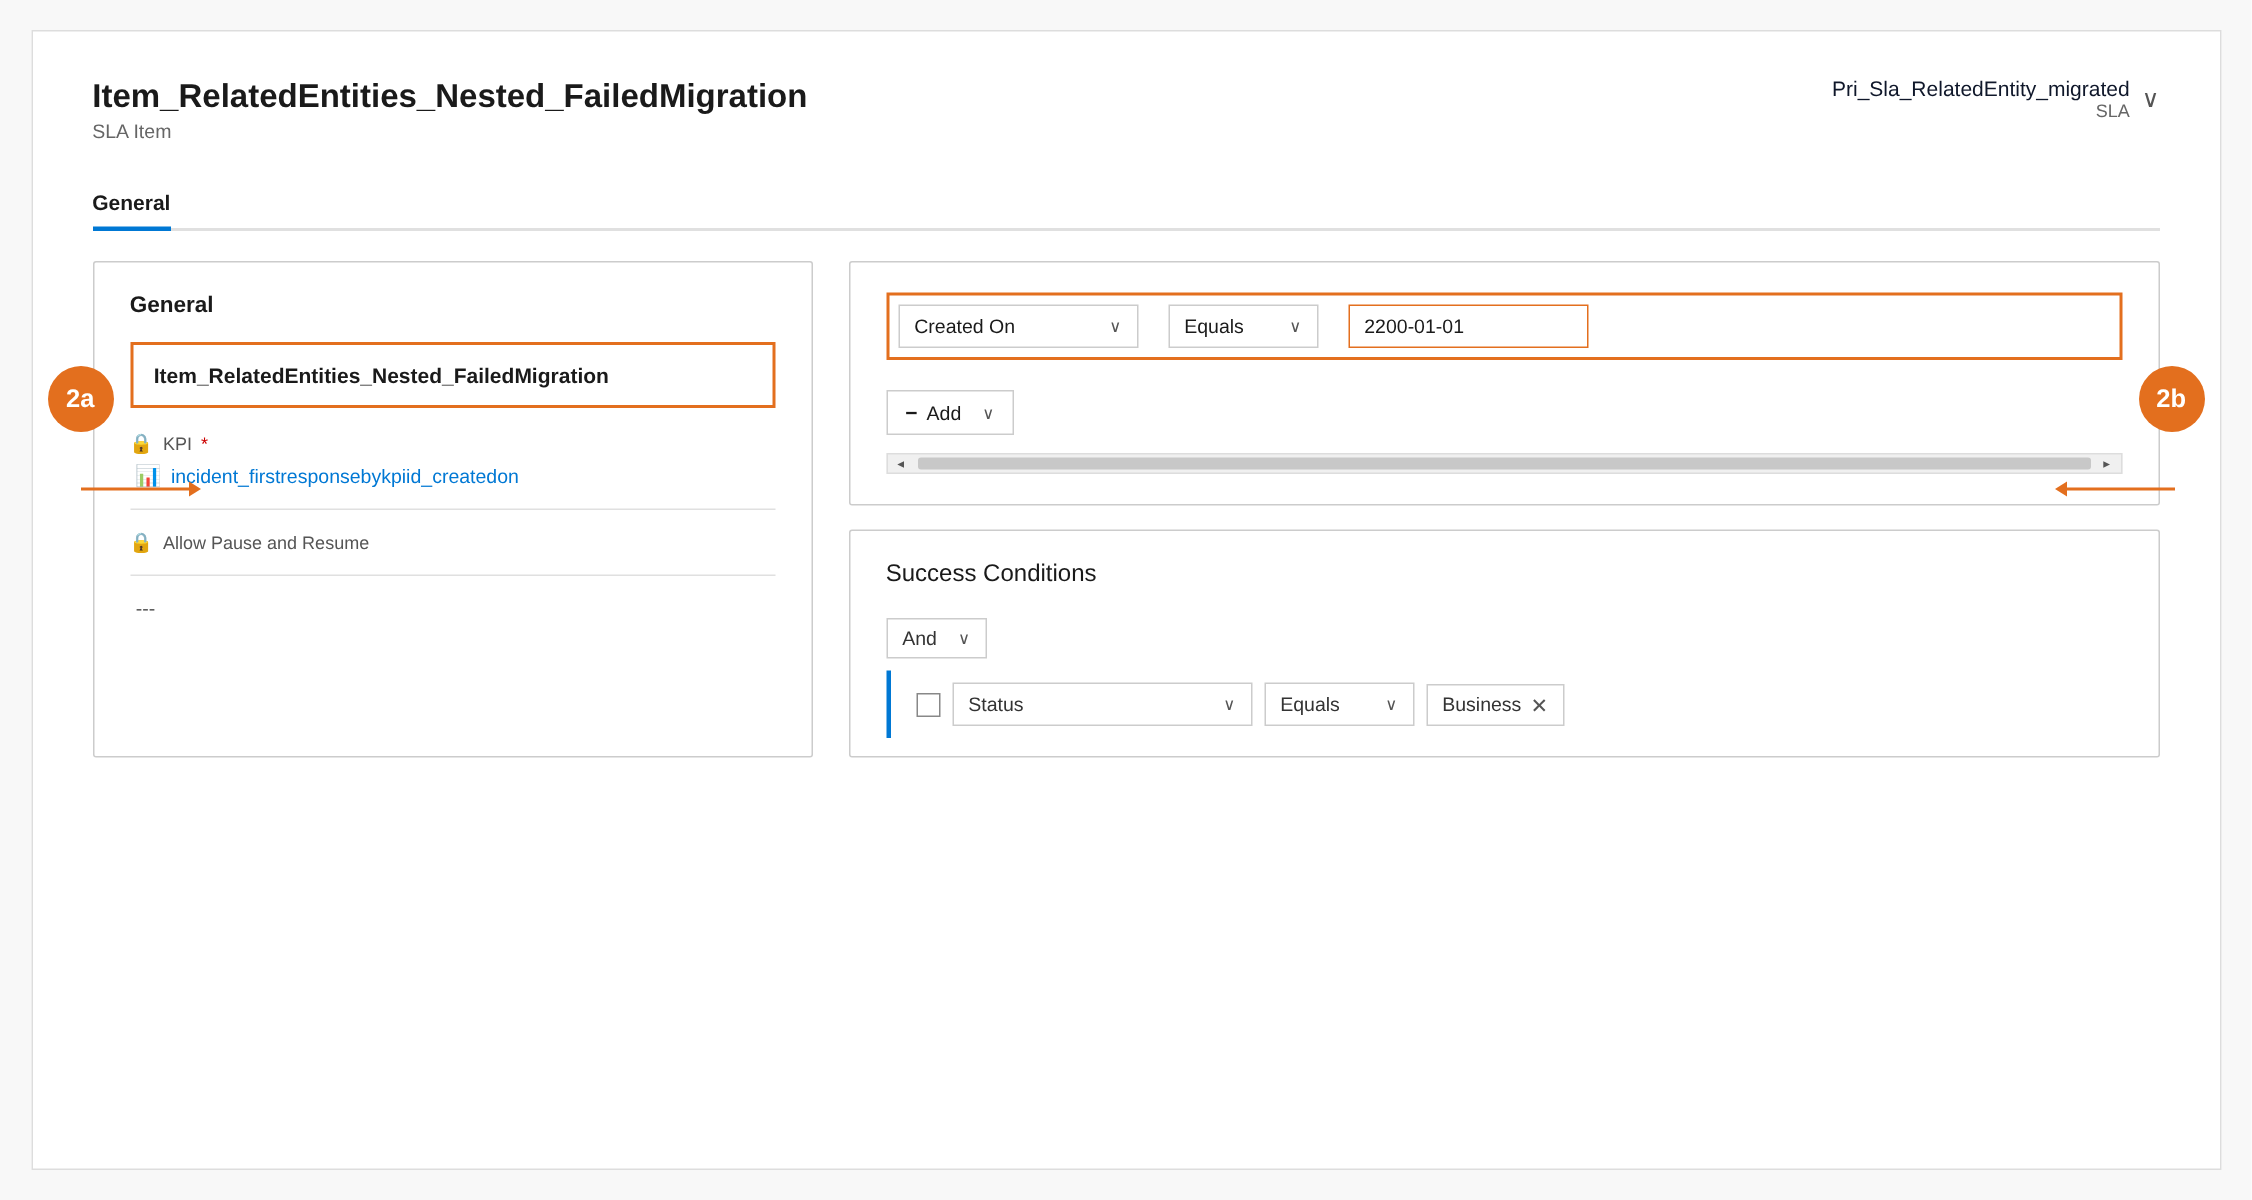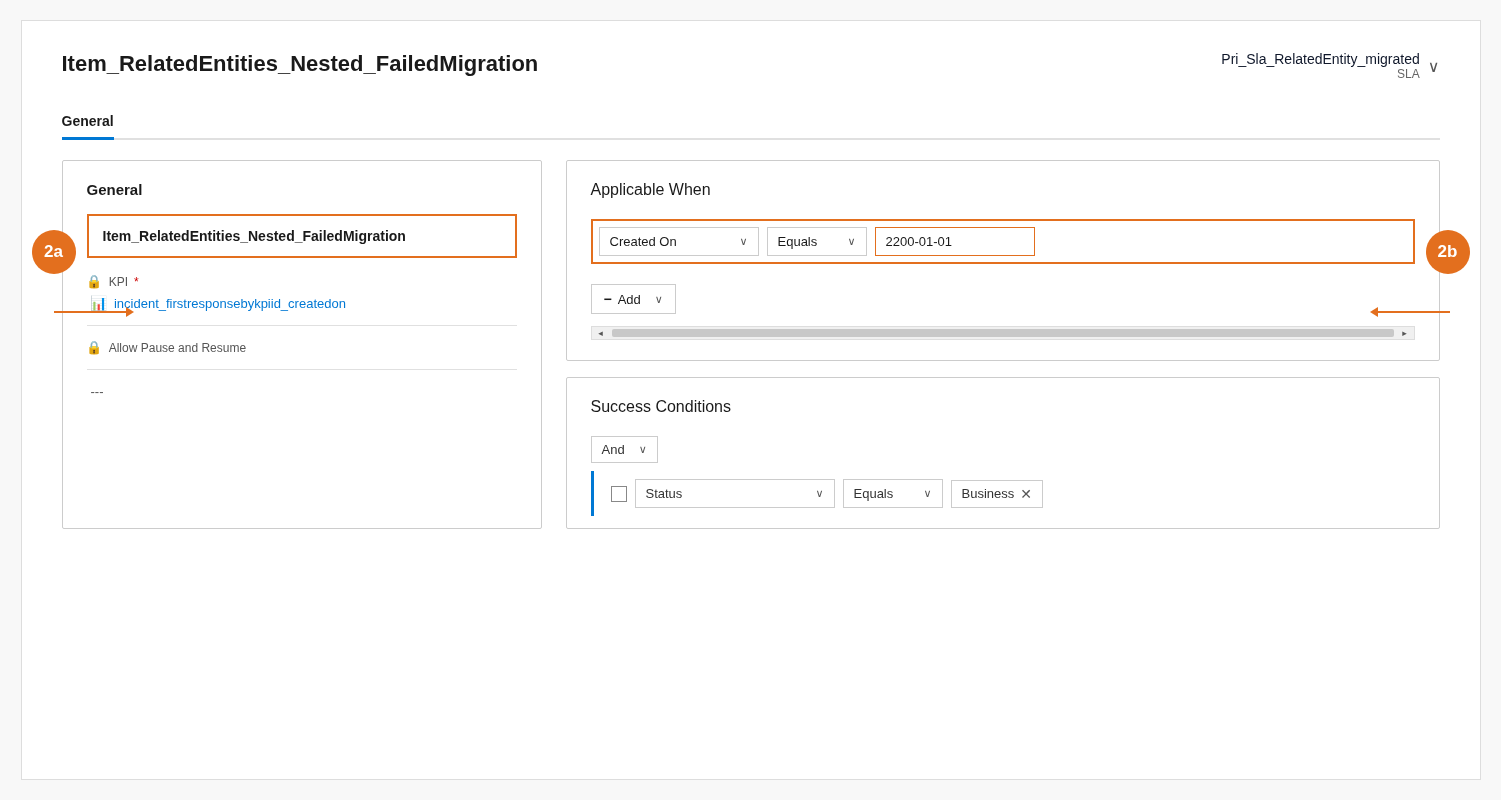--- a/index.html
+++ b/index.html
@@ -250,21 +250,21 @@
       display: flex;
       align-items: center;
       gap: 8px;
       margin-bottom: 20px;
     }
     .condition-box-wrapper {
       border: 2px solid #e36f1e;
       padding: 6px;
       display: flex;
       align-items: center;
-      gap: 8px;
+      gap: 20px;
       flex: 1;
     }
     .dropdown-field {
       display: flex;
       align-items: center;
       justify-content: space-between;
       border: 1px solid #ccc;
       padding: 6px 10px;
       background: #fff;
       font-size: 13px;
@@ -395,20 +395,21 @@
     }
   </style>
 </head>
 <body>
 
 <div class="page-wrapper">
 
   <div class="header">
     <div class="header-left">
       <h1>Item_RelatedEntities_Nested_FailedMigration</h1>
+      <div class="subtitle">SLA Item</div>
     </div>
     <div class="header-right">
       <div>
         <a class="sla-link">Pri_Sla_RelatedEntity_migrated</a>
         <div class="sla-sub">SLA</div>
       </div>
       <span class="chevron-icon">∨</span>
     </div>
   </div>
 
@@ -455,21 +456,20 @@
     <div class="right-panel">
 
       <div class="annotation-circle annotation-2b">2b</div>
 
       <svg class="arrow-2b" width="80" height="20" viewBox="0 0 80 20" style="position:absolute;right:-10px;top:142px;">
         <line x1="80" y1="10" x2="8" y2="10" stroke="#e36f1e" stroke-width="2"></line>
         <polygon points="8,5 0,10 8,15" fill="#e36f1e"></polygon>
       </svg>
 
       <div class="section-box">
-        <div class="section-title">Applicable When</div>
 
         <div class="condition-row">
           <div class="condition-box-wrapper">
             <div class="dropdown-field">
               <span>Created On</span>
               <span class="dropdown-chevron">∨</span>
             </div>
             <div class="dropdown-field medium">
               <span>Equals</span>
               <span class="dropdown-chevron">∨</span>

